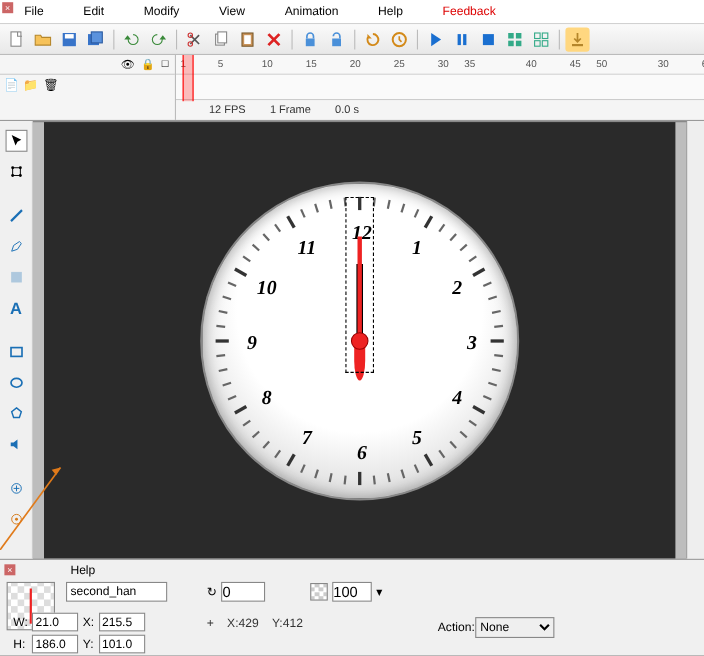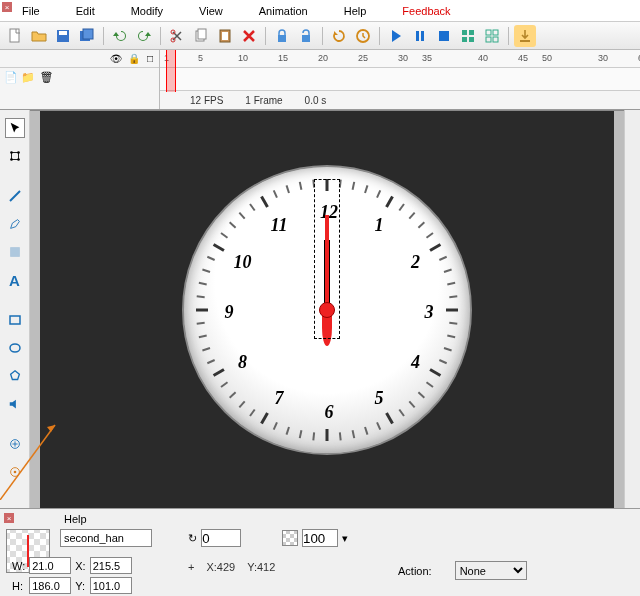--- a/index.html
+++ b/index.html
@@ -53,21 +53,21 @@
 .name-field { position: absolute; left: 60px; top: 20px; }
 .name-field input { width: 92px; height: 18px; font-size: 11px; border: 1px solid #888; padding: 0 3px; }
 .wh-block { position: absolute; left: 12px; top: 48px; display: grid; grid-template-columns: auto auto auto auto; gap: 3px 4px; align-items: center; font-size: 11px; }
 .wh-block input { width: 42px; height: 17px; font-size: 11px; border: 1px solid #888; padding: 0 2px; }
 .rot-block { position: absolute; left: 188px; top: 20px; display: flex; align-items: center; gap: 4px; }
 .rot-block input { width: 40px; height: 18px; border: 1px solid #888; }
 .alpha-block { position: absolute; left: 282px; top: 20px; display: flex; align-items: center; gap: 4px; }
 .alpha-block input { width: 36px; height: 18px; border: 1px solid #888; }
 .checker-sw { width: 16px; height: 16px; background: repeating-conic-gradient(#ccc 0 25%, #fff 0 50%) 50% / 8px 8px; border: 1px solid #888; }
 .xy-read { position: absolute; left: 188px; top: 52px; font-size: 11px; color: #333; display: flex; gap: 12px; align-items: center; }
-.action-block { position: absolute; left: 398px; top: 52px; display: flex; align-items: center; gap: 23px; font-size: 11px; }
+.action-block { position: absolute; left: 398px; top: 52px; display: flex; align-items: center; gap: 0; font-size: 11px; }
 .action-block select { width: 72px; height: 19px; border: 1px solid #888; font-size: 11px; }
 .close-chip { position: absolute; width: 10px; height: 10px; background: #c66; font-size: 8px; color: #fff; display: flex; align-items: center; justify-content: center; cursor: pointer; }
 .arrow-annot { position:absolute; left:0; top:420px; width:60px; height:80px; pointer-events:none; }
 </style>
 </head>
 <body>
 
 <div class="menubar">
   <span>File</span>
   <span>Edit</span>

